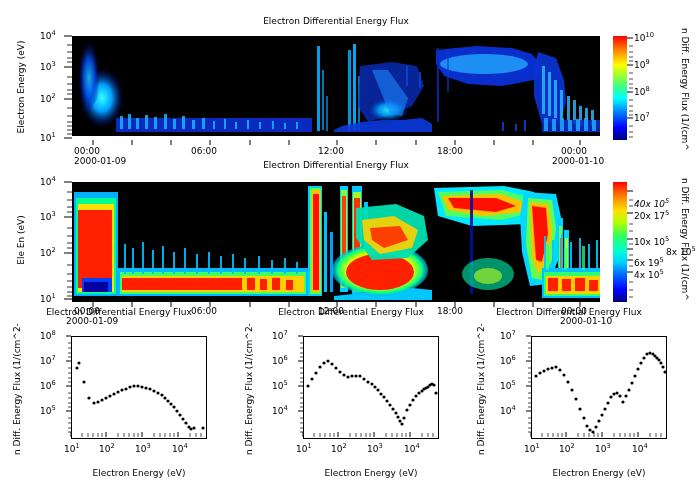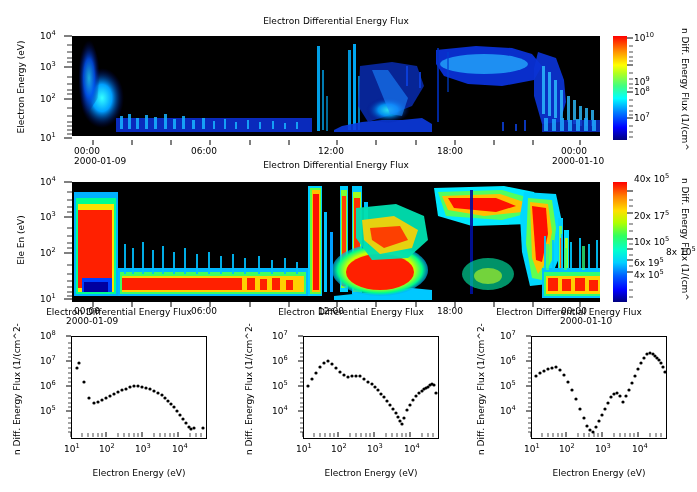--- a/index.html
+++ b/index.html
@@ -140,21 +140,21 @@
   <div class="abs nosel t9" style="left:74px;top:146px;">00:00</div>
   <div class="abs nosel t9" style="left:74px;top:156px;">2000-01-09</div>
   <div class="abs nosel t9" style="left:191px;top:146px;">06:00</div>
   <div class="abs nosel t9" style="left:318px;top:146px;">12:00</div>
   <div class="abs nosel t9" style="left:437px;top:146px;">18:00</div>
   <div class="abs nosel t9" style="left:561px;top:146px;">00:00</div>
   <div class="abs nosel t9" style="left:552px;top:156px;">2000-01-10</div>
 
   <div class="cbar cbar-top" style="left:613px;top:36px;width:14px;height:104px;"></div>
   <div class="abs nosel t9" style="left:634px;top:33px;"><span>10</span><sup>10</sup></div>
-  <div class="abs nosel t9" style="left:634px;top:77px;"><span>10</span><sup>9</sup></div>
+  <div class="abs nosel t9" style="left:634px;top:60px;"><span>10</span><sup>9</sup></div>
   <div class="abs nosel t9" style="left:634px;top:87px;"><span>10</span><sup>8</sup></div>
   <div class="abs nosel t9" style="left:634px;top:113px;"><span>10</span><sup>7</sup></div>
   <div class="abs nosel t9" style="left:690px;top:28px;transform:rotate(90deg);transform-origin:0 0;width:140px;">n Diff. Energy Flux (1/(cm^</div>
 </div>
 
 <div class="abs" style="left:0;top:160px;width:697px;height:160px;">
 
   <div class="abs nosel t9" style="left:0;top:0px;width:672px;text-align:center;">Electron Differential Energy Flux</div>
 
   <div class="abs nosel t9" style="left:16px;top:125px;transform:rotate(-90deg);transform-origin:0 0;
@@ -296,21 +296,21 @@
 
   <div class="abs nosel t9" style="left:74px;top:146px;">00:00</div>
   <div class="abs nosel t9" style="left:191px;top:146px;">06:00</div>
   <div class="abs nosel t9" style="left:318px;top:146px;">12:00</div>
   <div class="abs nosel t9" style="left:437px;top:146px;">18:00</div>
   <div class="abs nosel t9" style="left:561px;top:146px;">00:00</div>
   <div class="abs nosel t9" style="left:66px;top:156px;">2000-01-09</div>
   <div class="abs nosel t9" style="left:560px;top:156px;">2000-01-10</div>
 
   <div class="cbar cbar-mid" style="left:613px;top:22px;width:14px;height:120px;"></div>
-  <div class="abs nosel t9" style="left:634px;top:14px;"><span>40x 10</span><sup>5</sup></div>
+  <div class="abs nosel t9" style="left:634px;top:39px;font-style:italic;"><span>40x 10</span><sup>5</sup></div>
   <div class="abs nosel t9" style="left:634px;top:51px;"><span>20x 17</span><sup>5</sup></div>
   <div class="abs nosel t9" style="left:634px;top:77px;"><span>10x 10</span><sup>5</sup></div>
   <div class="abs nosel t9" style="left:634px;top:87px;padding-left:32px;"><span>8x 10</span><sup>5</sup></div>
   <div class="abs nosel t9" style="left:634px;top:98px;"><span>6x 19</span><sup>5</sup></div>
   <div class="abs nosel t9" style="left:634px;top:110px;"><span>4x 10</span><sup>5</sup></div>
   <div class="abs nosel t9" style="left:690px;top:18px;transform:rotate(90deg);transform-origin:0 0;width:140px;">n Diff. Energy Flux (1/(cm^</div>
 </div>
 
 <div class="abs" style="left:0;top:305px;width:232px;height:187px;">
   <div class="abs nosel t9" style="left:14px;top:2px;width:210px;text-align:center;">Electron Differential Energy Flux</div>

